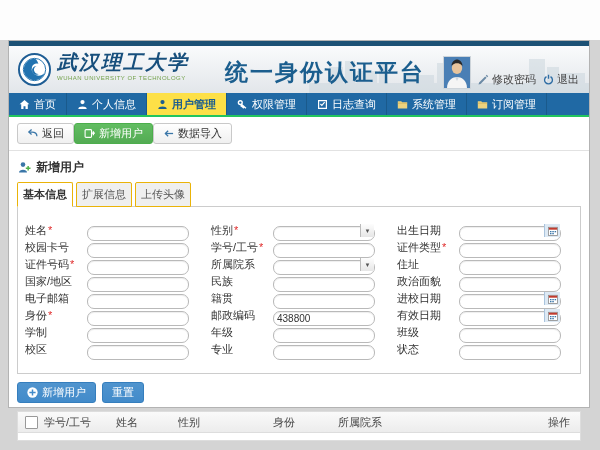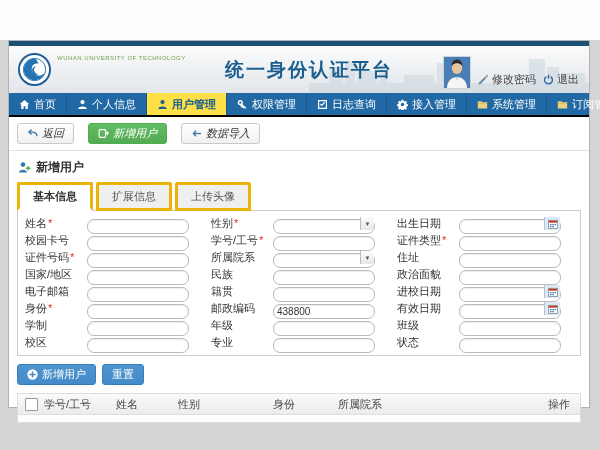--- a/index.html
+++ b/index.html
@@ -8,49 +8,49 @@
   .window{position:absolute;left:8px;top:40px;width:582px;height:368px;background:#fff;
     border:1px solid #b3b3b3;box-sizing:border-box;}
   .topstrip{height:5px;background:#1c5175;}
   
   .hdr{height:47px;background:linear-gradient(#fafbfc,#e2e6ea);position:relative;overflow:hidden;}
   .logo{position:absolute;left:9px;top:7px;width:33px;height:33px;}
   .uni{position:absolute;left:48px;top:6px;line-height:1;}
   .uni-cn{font-family:"DejaVu Serif","Liberation Serif",serif;font-weight:bold;font-style:italic;
     font-size:20px;color:#174f7c;letter-spacing:2px;}
   .uni-en{font-size:6px;color:#74a24c;letter-spacing:.5px;margin-top:3px;}
-  .platform{position:absolute;left:216px;top:11px;font-size:19px;font-weight:bold;color:#1b5e8e;letter-spacing:2px;}
+  .platform{position:absolute;left:216px;top:11px;font-size:23px;font-weight:bold;color:#1b5e8e;letter-spacing:2px;}
   .skyline{position:absolute;right:0;bottom:0;left:300px;height:40px;opacity:.55;}
   .hdr-right{position:absolute;right:10px;top:10px;display:flex;align-items:center;gap:7px;}
   .avatar{width:26px;height:31px;border:1px solid #cdd4da;background:#4a7fb5;display:block;}
   .hlink{display:flex;align-items:center;gap:3px;font-size:11px;color:#444;cursor:pointer;margin-top:14px;}
   .hlink svg{width:11px;height:11px;}
   
-  .nav{height:22px;background:#2069a4;display:flex;font-size:11px;color:#fff;border-bottom:2px solid #000000;}
+  .nav{height:22px;background:#2069a4;display:flex;font-size:11px;color:#fff;border-bottom:2px solid #22c55e;}
   .nav-item{display:flex;align-items:center;gap:4px;padding:0 10px;border-right:1px solid #1a5a8c;cursor:pointer;white-space:nowrap;}
   .nav-item .nicon{display:inline-flex;width:11px;height:11px;}
   .nav-item svg{width:11px;height:11px;fill:currentColor;}
   .nav-item.active{background:#fde047;color:#1d5e8f;font-weight:bold;}
   
-  .toolbar{display:flex;gap:14px;align-items:center;padding:6px 8px;border-bottom:1px solid #e2e2e2;font-style:italic;}
+  .toolbar{display:flex;gap:0;align-items:center;padding:6px 8px;border-bottom:1px solid #e2e2e2;}
   .btn{display:inline-flex;align-items:center;gap:4px;border-radius:3px;font-size:11px;
     padding:3px 9px;cursor:pointer;line-height:13px;}
   .btn svg{width:11px;height:11px;}
   .btn-light{background:linear-gradient(#fff,#f0f0f0);border:1px solid #c9c9c9;color:#333;}
   .btn-green{background:linear-gradient(#62bd62,#53ab53);border:1px solid #4cae4c;color:#fff;}
   .btn-blue{background:linear-gradient(#5094ce,#428bca);border:1px solid #357ebd;color:#fff;}
   
   .section-title{display:flex;align-items:center;gap:5px;padding:8px 9px 6px;font-size:12px;font-weight:bold;color:#333;}
   .section-title svg{width:13px;height:13px;}
   .tabs{display:flex;padding:0 8px;position:relative;z-index:2;margin-bottom:-1px;}
-  .tab{padding:4px 13px;font-size:11px;border:3px solid #eab308;background:#efefef;color:#555;
+  .tab{padding:4px 5px;font-size:11px;border:1px solid #eab308;background:#efefef;color:#555;
     margin-right:3px;border-radius:2px 2px 0 0;cursor:pointer;}
   .tab.active{background:#fff;border-bottom-color:#fff;color:#333;font-weight:bold;}
   
-  .panel{margin:0 8px;border:1px solid #ccc;padding:5px 2px;background:#fff;}
+  .panel{margin:0 8px;border:1px solid #ccc;padding:16px 2px;background:#fff;}
   .form-grid{display:grid;grid-template-columns:1fr 1fr 1fr;row-gap:2px;}
   .field{display:flex;align-items:center;height:15px;}
   .field .flabel{width:62px;font-size:11px;color:#333;padding-left:5px;white-space:nowrap;overflow:hidden;}
   .req{color:#e02b2b;margin-left:1px;}
   .ibox{position:relative;width:102px;height:15px;}
   .ibox input{width:100%;height:15px;box-sizing:border-box;border:1px solid #b9b9b9;border-radius:7px;
     font-size:10px;padding:0 3px;color:#333;box-shadow:inset 0 1px 1px rgba(0,0,0,.07);outline:none;
     font-family:"Liberation Sans","DejaVu Sans",sans-serif;}
   .sel-btn{position:absolute;right:1px;top:1px;width:13px;height:13px;background:linear-gradient(#fdfdfd,#e6e6e6);
     border-left:1px solid #bbb;display:flex;align-items:center;justify-content:center;
@@ -95,20 +95,21 @@
         <rect x="0" y="30" width="280" height="10"></rect>
       </g>
     </svg>
     <svg class="logo" viewBox="0 0 34 34">
       <circle cx="17" cy="17" r="16" fill="#fff" stroke="#1e5d94" stroke-width="2"></circle>
       <circle cx="17" cy="17" r="11.5" fill="#fff" stroke="#2273b0" stroke-width="1"></circle>
       <path d="M17 6a11 11 0 100 22c5 0 9-3.2 10.4-7.6-2 2.6-5.4 3.6-8.4 2.6a7 7 0 01-4.6-8.6C15.2 11.6 18 10 21 11c-1.2-3-2.6-5-4-5z" fill="#2273b0"></path>
       <path d="M19 13.5a4.5 4.5 0 102.5 8.2c-2.5.2-4.6-1.5-5-3.8-.3-1.8.8-3.6 2.5-4.4z" fill="#2273b0"></path>
     </svg>
     <div class="uni">
+      <div class="uni-cn">武汉理工大学</div>
       <div class="uni-en">WUHAN UNIVERSITY OF TECHNOLOGY</div>
     </div>
     <div class="platform">统一身份认证平台</div>
     <div class="hdr-right">
       <svg class="avatar" viewBox="0 0 26 31">
         <rect width="26" height="31" fill="#4a7fb5"></rect>
         <ellipse cx="13" cy="11" rx="5.2" ry="6" fill="#e8c49c"></ellipse>
         <path d="M7.5 9c0-4 3-6.5 5.5-6.5S18.5 5 18.5 9c0 0-1.5-2.8-5.5-2.8S7.5 9 7.5 9z" fill="#2a2a2a"></path>
         <path d="M3 31c0-8 6-11 10-11s10 3 10 11z" fill="#f5f5f5"></path>
         <path d="M11 20h4l-2 4z" fill="#cfd8e0"></path>
@@ -166,28 +167,20 @@
         <span>权限管理</span>
       </div>
       <div class="nav-item">
         <span class="nicon">
           <svg viewBox="0 0 11 11">
             <path fill-rule="evenodd" d="M1 1h9v9H1zm1.2 1.2v6.6h6.6V2.2z"></path>
             <path d="M3 5.4l1.9 1.9 3.2-3.8-.9-.8-2.3 2.8-1.1-1z"></path>
           </svg>
         </span>
         <span>日志查询</span>
-      </div>
-      <div class="nav-item">
-        <span class="nicon">
-          <svg viewBox="0 0 11 11">
-            <path fill-rule="evenodd" d="M4.6.8h1.8l.3 1.2 1 .4 1-.7L10 3l-.7 1 .4 1 1.2.3v1.8l-1.2.3-.4 1 .7 1-1.3 1.3-1-.7-1 .4-.3 1.2H4.6l-.3-1.2-1-.4-1 .7L1 9.4l.7-1-.4-1L.1 7.1V5.3l1.2-.3.4-1-.7-1L2.3 1.7l1 .7 1-.4zM5.5 3.7a1.8 1.8 0 100 3.6 1.8 1.8 0 000-3.6z"></path>
-          </svg>
-        </span>
-        <span>接入管理</span>
       </div>
       <div class="nav-item">
         <span class="nicon">
           <svg viewBox="0 0 11 11">
             <path d="M.8 2.2h3.4l1 1.1h5V9.6H.8z" fill="#ecd27e"></path>
             <path d="M.8 4.2h9.4" stroke="#c9a94f" stroke-width=".6"></path>
           </svg>
         </span>
         <span>系统管理</span>
       </div>

